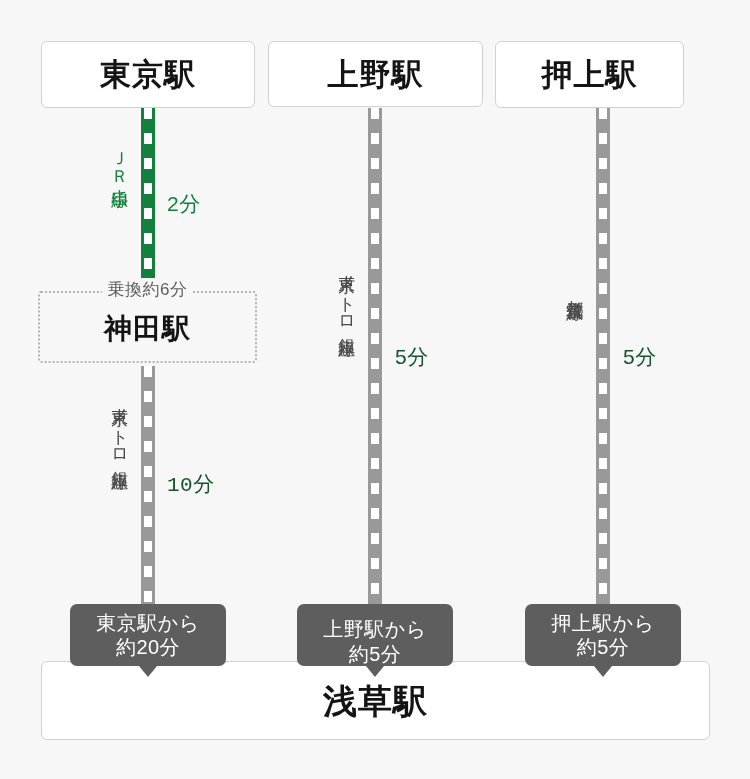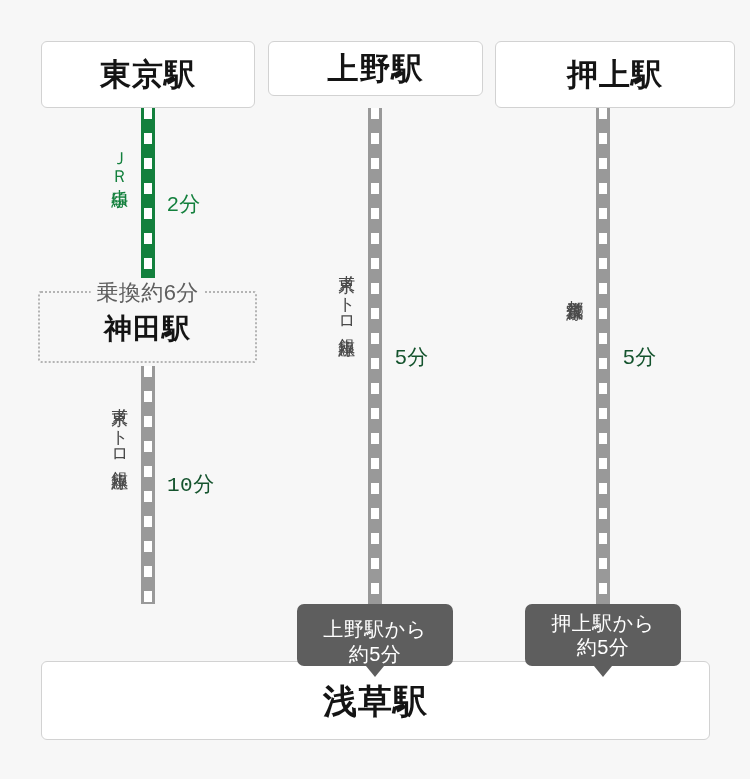--- a/index.html
+++ b/index.html
@@ -34,22 +34,22 @@
   }
   .station-box .station-label {
     font-size: 31px;
     font-weight: bold;
     color: #141414;
     letter-spacing: 1px;
     line-height: 1;
   }
 
   #box-tokyo   { left: 41px;  top: 41px; width: 214px; height: 67px; }
-  #box-ueno    { left: 268px; top: 41px; width: 215px; height: 55px; }
-  #box-oshiage { left: 495px; top: 41px; width: 240px; height: 67px; }
+  #box-ueno    { left: 268px; top: 41px; width: 215px; height: 66px; }
+  #box-oshiage { left: 495px; top: 41px; width: 189px; height: 67px; }
 
   
   .rail {
     position: absolute;
     width: 14px;
     box-sizing: border-box;
   }
   .rail::before {
     
     content: "";
@@ -130,21 +130,21 @@
     line-height: 1;
     margin-top: 4px;
   }
   #transfer-time {
     position: absolute;
     left: 50%;
     top: 278px;
     transform: translateX(-50%);
     background: #f7f7f7;
     padding: 0 6px;
-    font-size: 22px;
+    font-size: 17px;
     color: #5e5e5e;
     letter-spacing: 0.5px;
     white-space: nowrap;
     z-index: 5;
   }
   #transfer-time-wrap {
     position: absolute;
     left: 38px;
     width: 219px;
     top: 0;
@@ -244,20 +244,24 @@
   <div class="duration gray" id="dur-1b">10分</div>
 
   <div class="rail gray" id="rail-2"></div>
   <div class="line-name gray" id="linename-2">東京メトロ銀座線</div>
   <div class="duration gray" id="dur-2">5分</div>
 
   <div class="rail gray" id="rail-3"></div>
   <div class="line-name gray" id="linename-3">都営浅草線</div>
   <div class="duration gray" id="dur-3">5分</div>
 
+  <div class="total-badge" id="badge-1">
+    <span>東京駅から</span>
+    <span>約20分</span>
+  </div>
 
   <div class="total-badge" id="badge-2">
     <span>上野駅から</span>
     <span>約5分</span>
   </div>
 
   <div class="total-badge" id="badge-3">
     <span>押上駅から</span>
     <span>約5分</span>
   </div>

